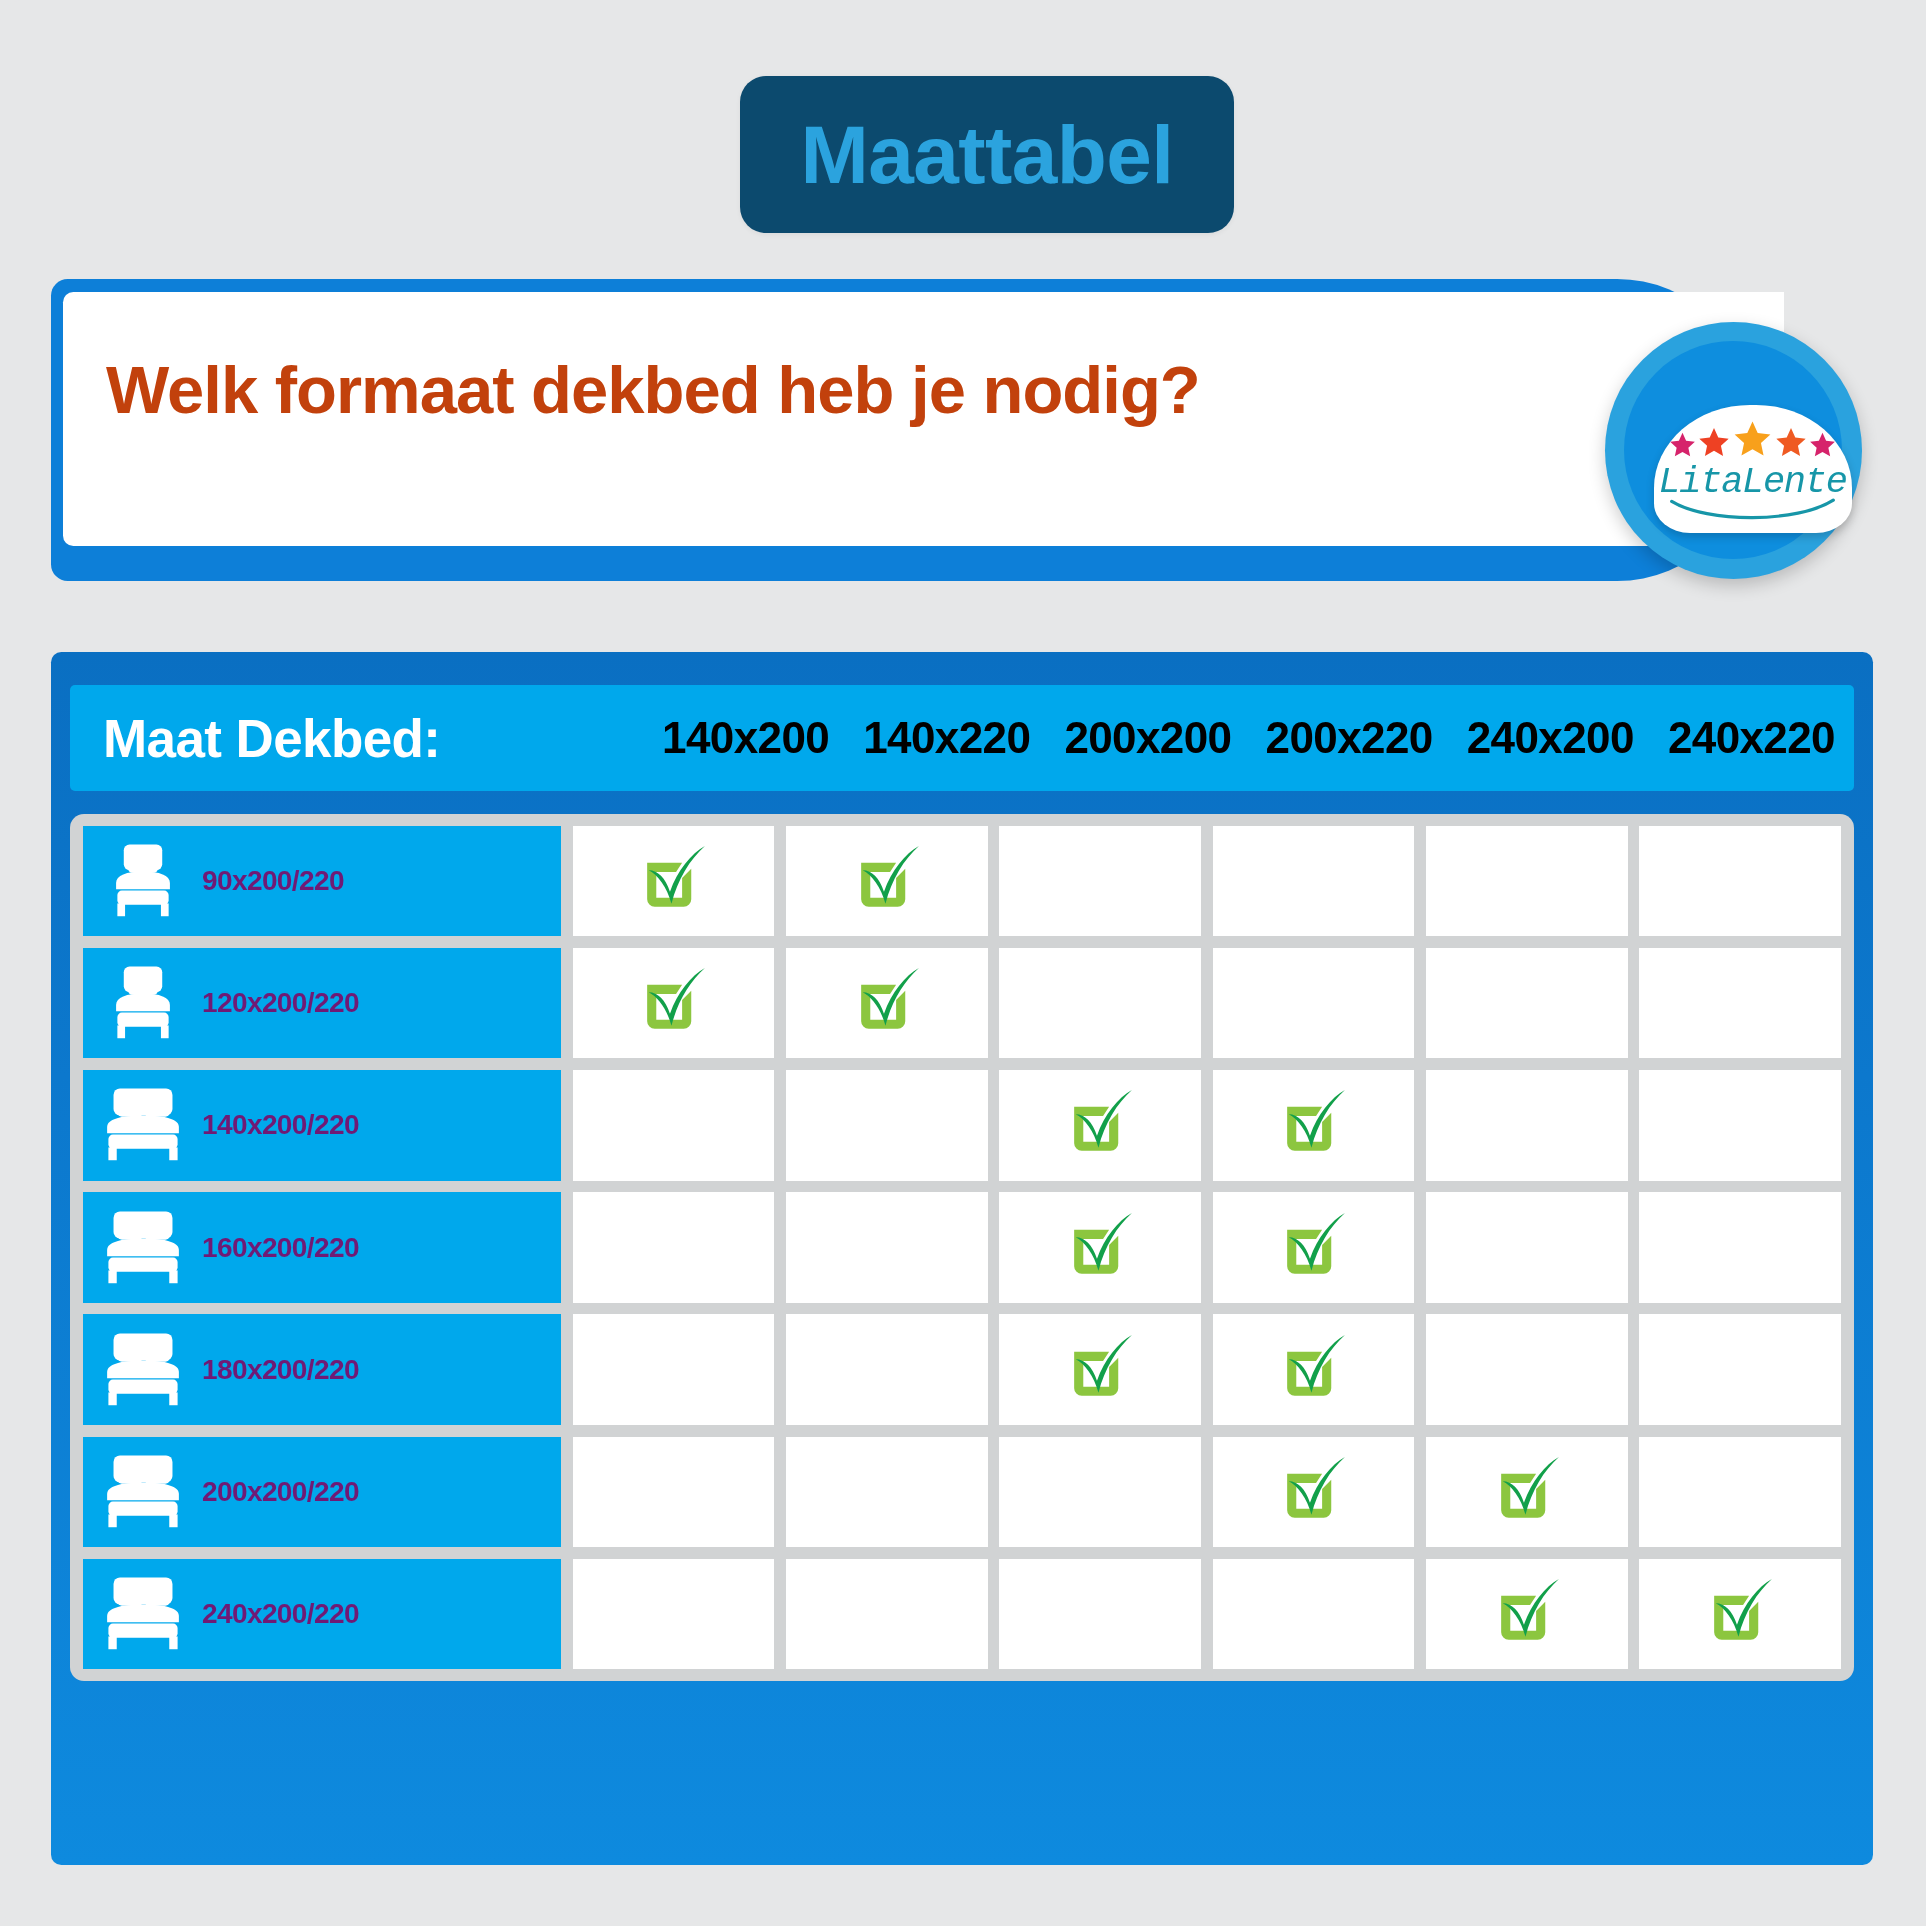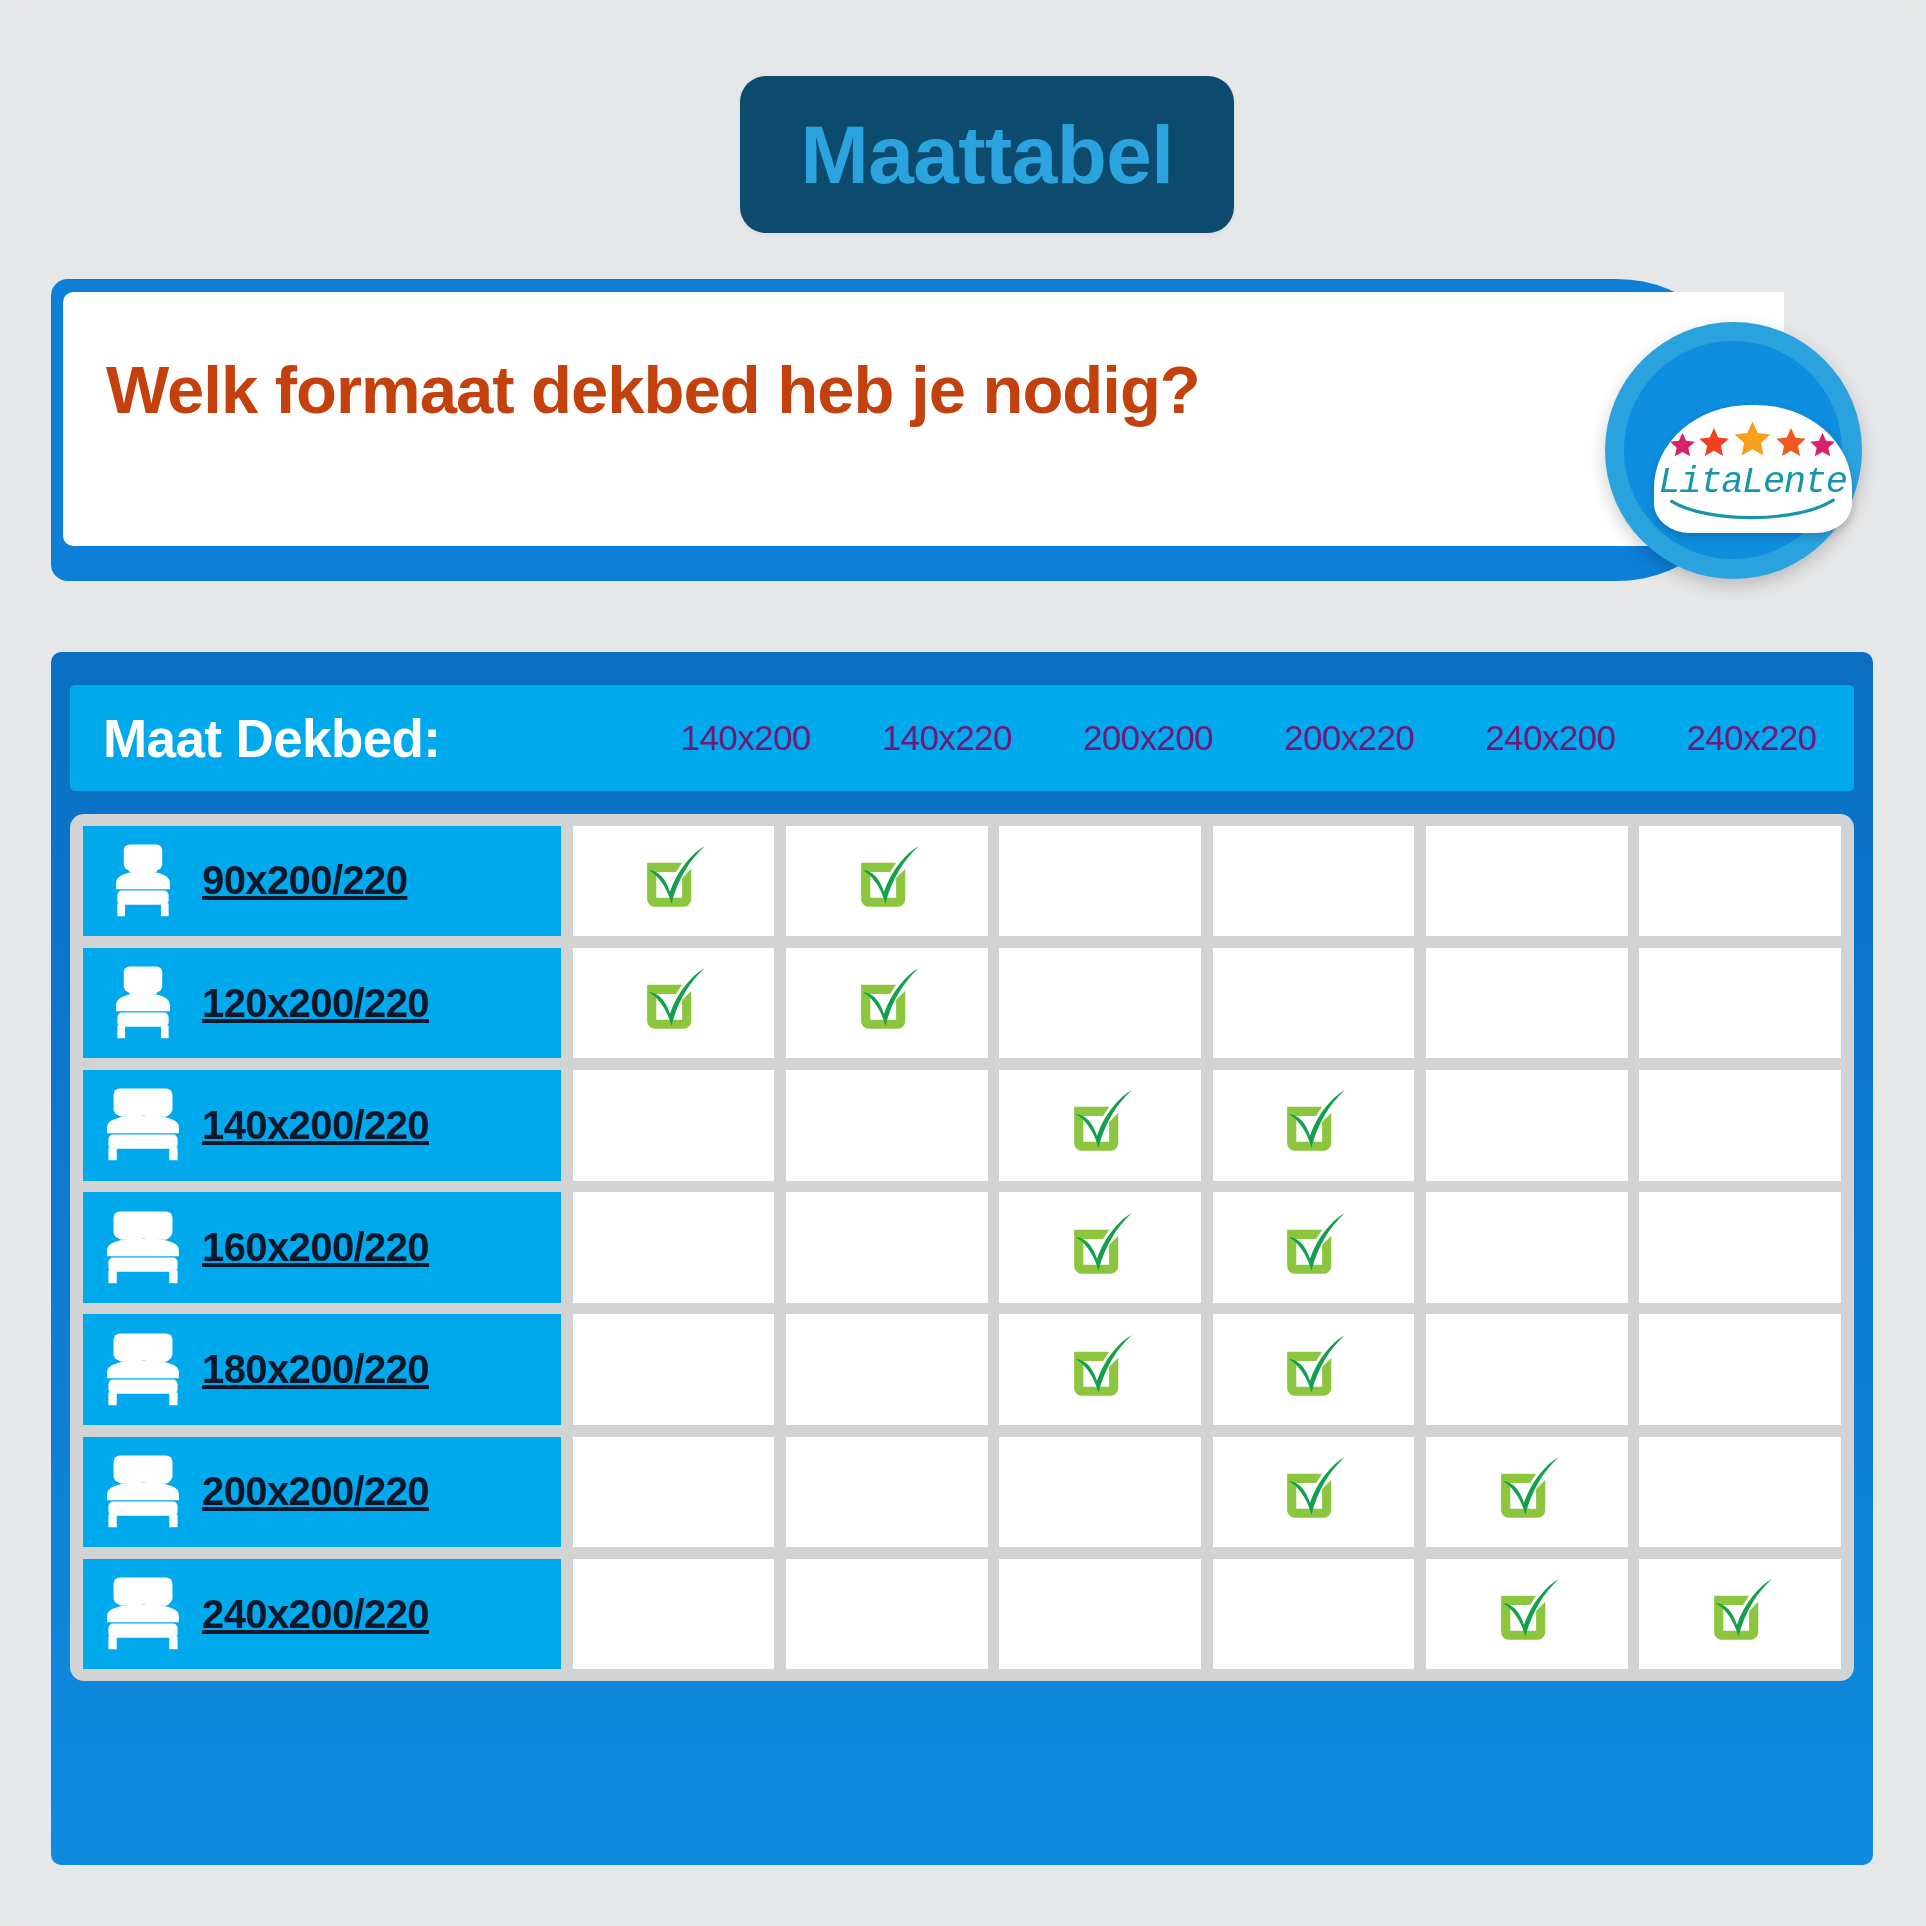--- a/index.html
+++ b/index.html
@@ -98,21 +98,21 @@
     position:absolute;left:33px;
     font-size:53px;font-weight:bold;color:#ffffff;letter-spacing:-0.6px;
     white-space:nowrap;
   }
   .head-cols{
     position:absolute;left:575px;top:0;width:1207px;height:106px;
     display:flex;
   }
   .head-col{
     flex:1 1 0;display:flex;align-items:center;justify-content:center;
-    font-size:35px;font-weight:normal;color:#701a75;letter-spacing:-0.6px;
+    font-size:44px;font-weight:bold;color:#000000;letter-spacing:-0.6px;
     white-space:nowrap;
   }
 
   
   .grid-box{
     position:absolute;left:19px;top:162px;width:1784px;height:867px;
     background:#d1d3d4;border-radius:14px;
   }
   .grid-rows{
     position:absolute;left:0;top:0;width:100%;height:100%;
@@ -123,23 +123,22 @@
     flex:1 1 0;display:flex;gap:11.6px;
   }
   .row-label{
     width:478px;flex:0 0 478px;
     background:#00a8ec;
     display:flex;align-items:center;
     padding-left:19px;box-sizing:border-box;
     gap:18px;
   }
   .row-label-text{
-    font-size:40px;font-weight:bold;color:#0f172a;letter-spacing:-0.6px;
+    font-size:28px;font-weight:bold;color:#701a75;letter-spacing:-0.6px;
     white-space:nowrap;
-    text-decoration:underline;
   }
   .cells{flex:1 1 auto;display:flex;gap:11.6px;}
   .cell{
     flex:1 1 0;background:#ffffff;
     display:flex;align-items:center;justify-content:center;
   }
 
   
   .footer{
     position:absolute;left:119px;top:1695px;width:1721px;

